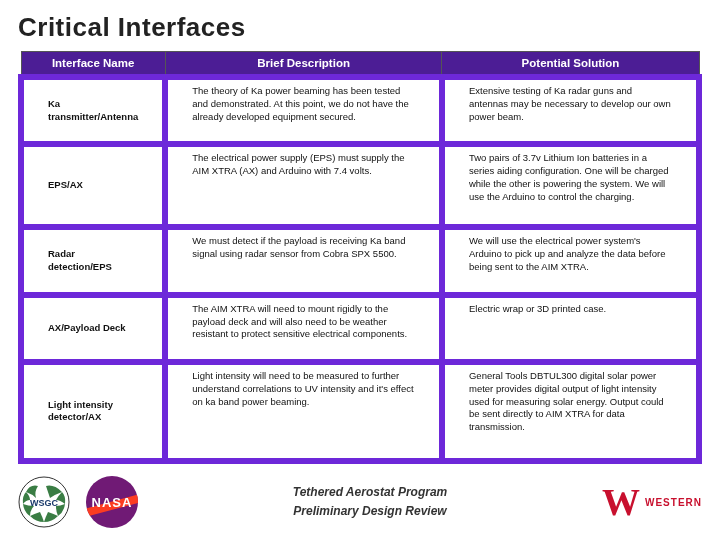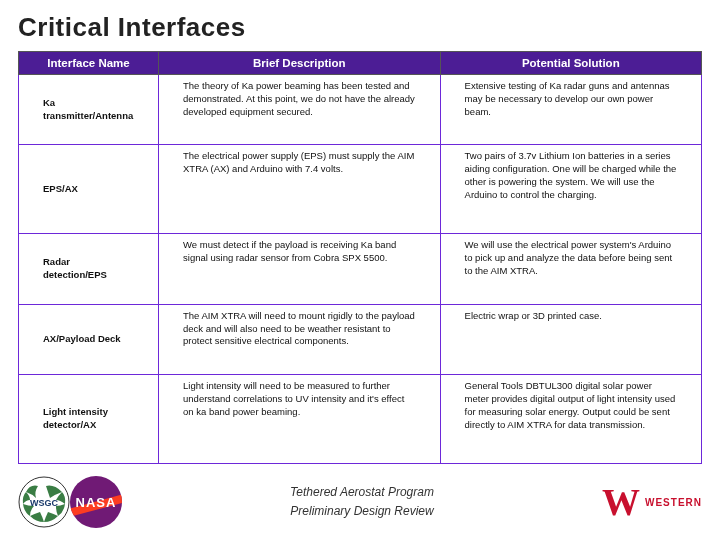--- a/index.html
+++ b/index.html
@@ -40,21 +40,21 @@
       background-color: #4c1d95;
       color: #ffffff;
       text-align: center;
       padding: 5px 8px;
       font-size: 11.5px;
       font-weight: bold;
       border: 1px solid #555;
     }
 
     .main-table td {
-      border: 1px solid #6d28d9;
+      border: 6px solid #6d28d9;
       padding: 5px 24px;
       vertical-align: top;
       font-size: 9.5px;
       color: #111;
       line-height: 1.35;
     }
 
     .col-name {
       width: 130px;
       text-align: left;
@@ -75,31 +75,32 @@
       display: flex;
       align-items: center;
       justify-content: space-between;
       margin-top: 8px;
       height: 60px;
     }
 
     .footer-logos {
       display: flex;
       align-items: center;
-      gap: 0;
+      gap: 16px;
       text-align: right;
     }
 
     .footer-text {
       text-align: center;
       flex: 1;
       font-size: 12px;
       color: #333;
       line-height: 1.6;
       font-style: italic;
+      font-weight: bold;
     }
 
     
     .wsgc-logo {
       width: 52px;
       height: 52px;
     }
 
     
     .nasa-logo {

